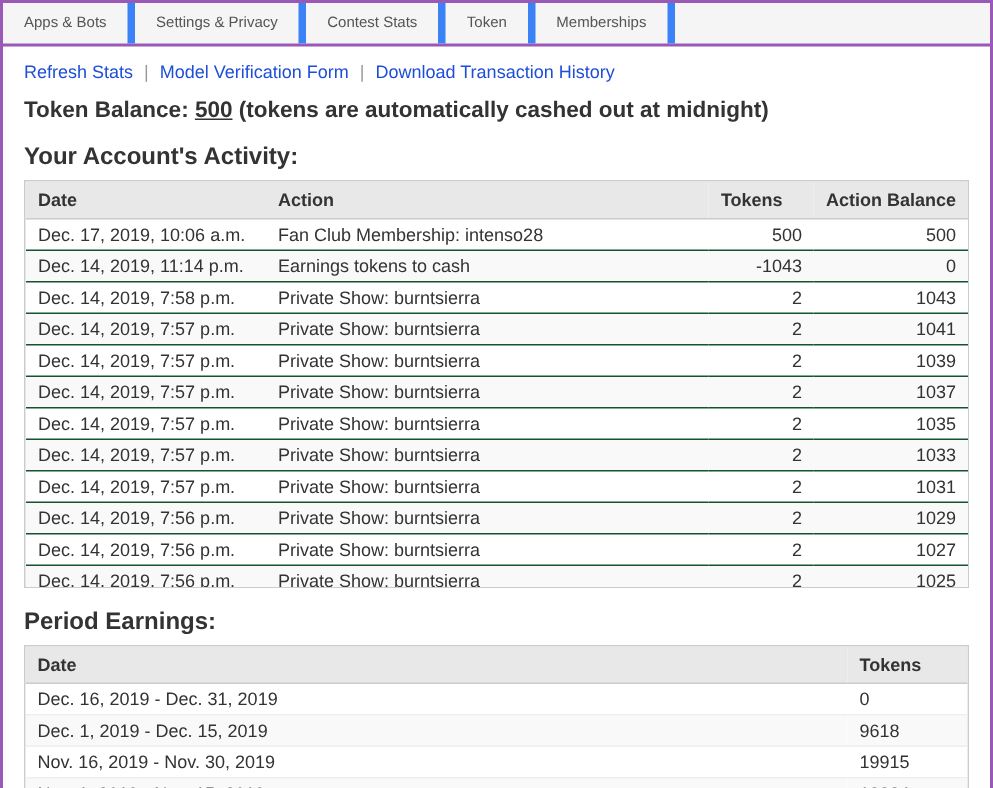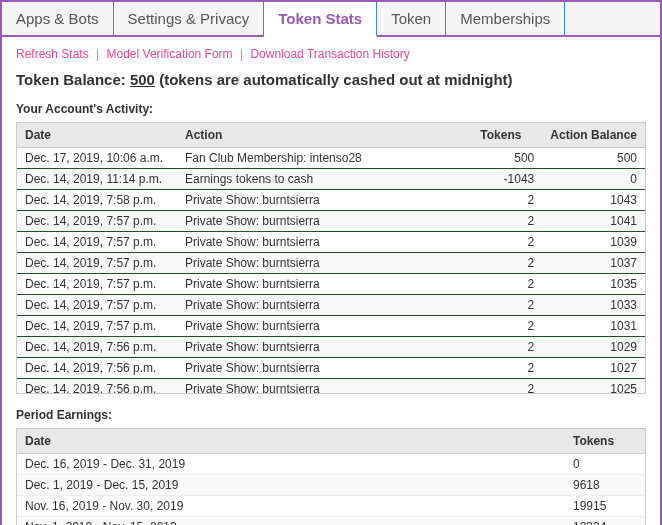--- a/index.html
+++ b/index.html
@@ -19,59 +19,59 @@
     }
     
     .tabs {
       display: flex;
       border-bottom: 2px solid #9b59b6;
       background: #f5f5f5;
     }
     .tab {
       padding: 8px 14px;
       cursor: pointer;
-      font-size: 15px;
+      font-size: 10px;
       color: #555;
-      border-right: 1px solid #3b82f6;
+      border-right: 5px solid #3b82f6;
       white-space: nowrap;
     }
     .tab:first-child { border-left: none; }
     .tab.active {
       background: #fff;
       color: #9b59b6;
       border-bottom: 2px solid #fff;
       margin-bottom: -2px;
       font-weight: bold;
     }
     
     .content {
       padding: 10px 14px;
     }
     
     .links-row {
       margin-bottom: 10px;
       font-size: 12px;
     }
     .links-row a {
-      color: #ec4899;
+      color: #1d4ed8;
       text-decoration: none;
     }
     .links-row .sep { color: #999; margin: 0 4px; }
     
     .balance-line {
       font-size: 15px;
       font-weight: bold;
       margin-bottom: 14px;
     }
     .balance-line .balance-num {
       text-decoration: underline;
     }
     
     .section-title {
-      font-size: 12px;
+      font-size: 16px;
       font-weight: bold;
       margin-bottom: 6px;
     }
     
     .activity-wrapper {
       border: 1px solid #ccc;
       overflow: hidden;
       margin-bottom: 14px;
       position: relative;
     }
@@ -146,21 +146,21 @@
     .activity-scroll::-webkit-scrollbar-thumb { background: #bbb; border-radius: 2px; }
   </style>
 </head>
 <body>
 
 <div class="outer">
 
   <div class="tabs">
     <div class="tab">Apps &amp; Bots</div>
     <div class="tab">Settings &amp; Privacy</div>
-    <div class="tab active">Token Stats</div>
+    <div class="tab">Contest Stats</div>
     <div class="tab">Token</div>
     <div class="tab">Memberships</div>
   </div>
 
   <div class="content">
 
     <div class="links-row">
       <a href="#">Refresh Stats</a>
       <span class="sep">|</span>
       <a href="#">Model Verification Form</a>

